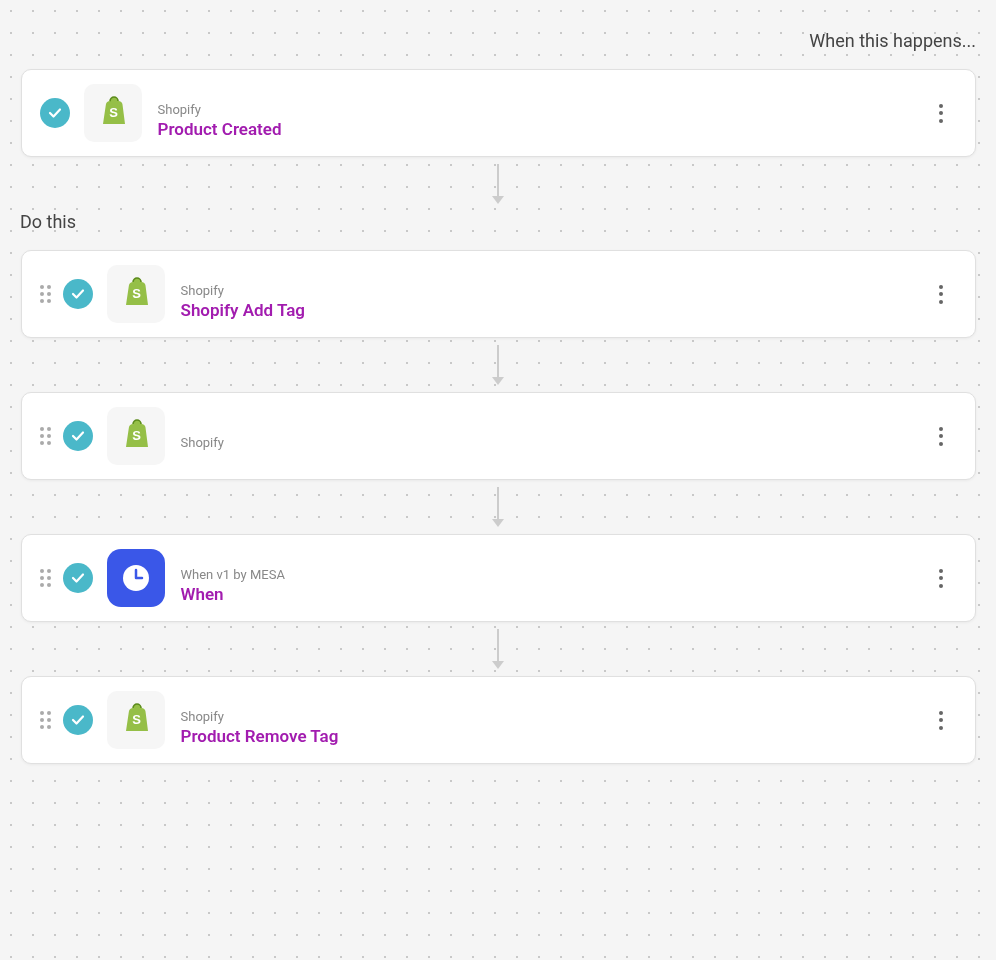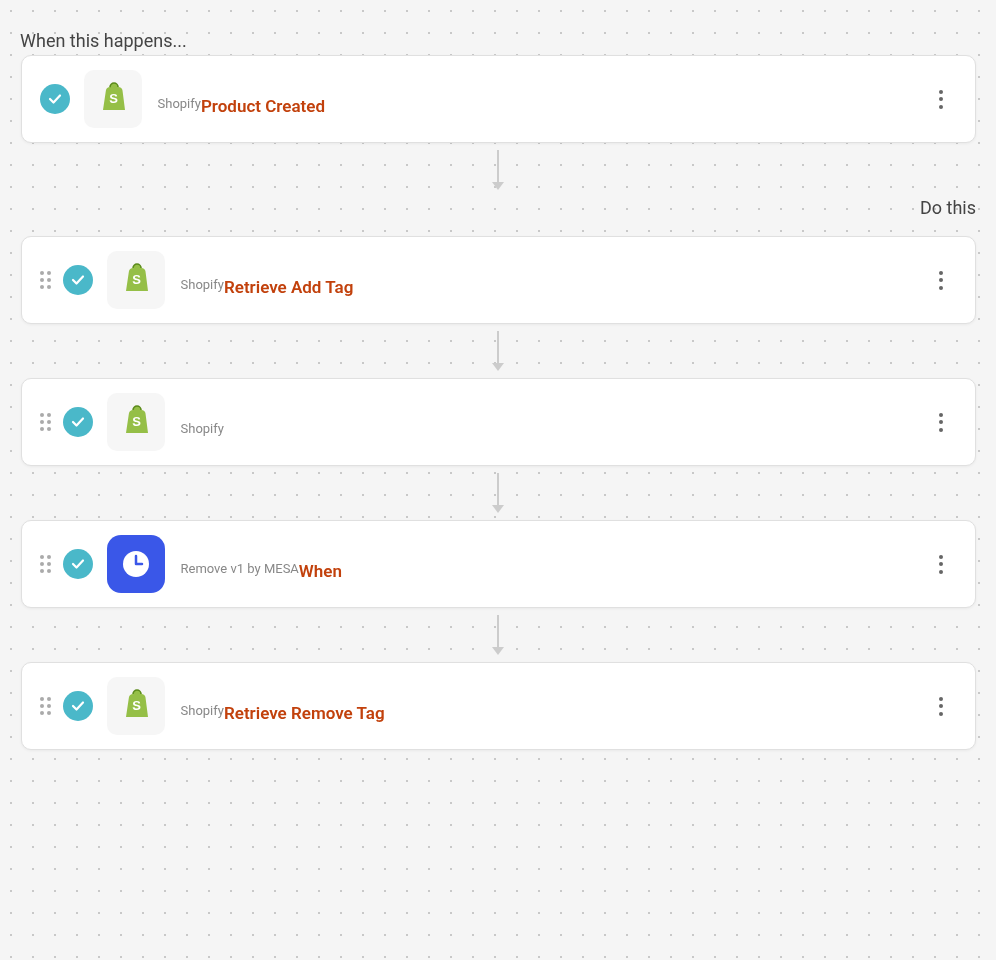--- a/index.html
+++ b/index.html
@@ -16,24 +16,24 @@
       background-color: #f5f5f5;
       background-image: radial-gradient(circle, #c8c8c8 1px, transparent 1px);
       background-size: 22px 22px;
       width: 996px;
       min-height: 960px;
       padding: 30px 20px;
       position: relative;
     }
 
     .section-label {
-      text-align: left;
+      text-align: right;
       color: #444;
       font-size: 18px;
-      margin-bottom: 4px;
+      margin-bottom: 18px;
       font-weight: 400;
     }
 
     .workflow-card {
       background: #fff;
       border: 1px solid #e0e0e0;
       border-radius: 10px;
       display: flex;
       align-items: center;
       padding: 14px 18px;
@@ -110,34 +110,34 @@
     }
 
     .delay-icon-wrap svg {
       width: 36px;
       height: 36px;
     }
 
     .card-text {
       flex: 1;
       display: flex;
-      flex-direction: row;
+      flex-direction: column;
       margin-top: 14px;
     }
 
     .card-app-name {
       font-size: 13px;
       color: #888;
       font-weight: 400;
       margin-bottom: 2px;
     }
 
     .card-action-name {
       font-size: 17px;
-      color: #c2410c;
+      color: #a21caf;
       font-weight: 600;
     }
 
     .more-menu {
       width: 32px;
       height: 32px;
       display: flex;
       align-items: center;
       justify-content: center;
       cursor: pointer;
@@ -233,21 +233,21 @@
     </div>
   </div>
 
   <div class="connector">
     <div class="connector-arrow">
       <div class="line"></div>
       <div class="arrowhead"></div>
     </div>
   </div>
 
-  <div style="text-align:right; color:#444; font-size:18px; margin-bottom:18px;">Do this</div>
+  <div style="text-align:left; color:#444; font-size:18px; margin-bottom:18px;">Do this</div>
 
   <div class="workflow-card">
     <div class="drag-handle">
       <div class="drag-handle-row">
         <div class="drag-dot"></div>
         <div class="drag-dot"></div>
       </div>
       <div class="drag-handle-row">
         <div class="drag-dot"></div>
         <div class="drag-dot"></div>
@@ -265,21 +265,21 @@
     <div class="app-icon">
       <svg class="shopify-bag" viewBox="0 0 58 58" xmlns="http://www.w3.org/2000/svg">
         <rect width="58" height="58" rx="10" fill="#f6f6f6"></rect>
         <path d="M38.5 20.5 C38.2 18.5 36.5 17 34.5 17 C34.3 14.8 32.5 13 30.2 13 C27.9 13 26.1 14.8 25.9 17 C23.9 17 22.2 18.5 21.9 20.5 L19 40 L41 40 Z" fill="#95bf47"></path>
         <path d="M26 17 C26 14.8 27.8 13 30 13 C32.2 13 34 14.8 34 17" fill="none" stroke="#5a8a1a" stroke-width="1.5"></path>
         <text x="29.5" y="33" font-size="13" font-weight="bold" fill="white" text-anchor="middle" font-family="Arial">S</text>
       </svg>
     </div>
     <div class="card-text">
       <span class="card-app-name">Shopify</span>
-      <span class="card-action-name">Retrieve Add Tag</span>
+      <span class="card-action-name">Shopify Add Tag</span>
     </div>
     <div class="more-menu">
       <div class="three-dots">
         <div class="dot"></div>
         <div class="dot"></div>
         <div class="dot"></div>
       </div>
     </div>
   </div>
 
@@ -358,21 +358,21 @@
       </svg>
     </div>
 
     <div class="delay-icon-wrap">
       <svg viewBox="0 0 36 36" fill="none" xmlns="http://www.w3.org/2000/svg">
         <circle cx="18" cy="18" r="13" fill="white"></circle>
         <path d="M18 10 L18 18 L24 18" stroke="#3a57e8" stroke-width="2.5" stroke-linecap="round" stroke-linejoin="round"></path>
       </svg>
     </div>
     <div class="card-text">
-      <span class="card-app-name">Remove v1 by MESA</span>
+      <span class="card-app-name">When v1 by MESA</span>
       <span class="card-action-name">When</span>
     </div>
     <div class="more-menu">
       <div class="three-dots">
         <div class="dot"></div>
         <div class="dot"></div>
         <div class="dot"></div>
       </div>
     </div>
   </div>
@@ -407,21 +407,21 @@
     <div class="app-icon">
       <svg class="shopify-bag" viewBox="0 0 58 58" xmlns="http://www.w3.org/2000/svg">
         <rect width="58" height="58" rx="10" fill="#f6f6f6"></rect>
         <path d="M38.5 20.5 C38.2 18.5 36.5 17 34.5 17 C34.3 14.8 32.5 13 30.2 13 C27.9 13 26.1 14.8 25.9 17 C23.9 17 22.2 18.5 21.9 20.5 L19 40 L41 40 Z" fill="#95bf47"></path>
         <path d="M26 17 C26 14.8 27.8 13 30 13 C32.2 13 34 14.8 34 17" fill="none" stroke="#5a8a1a" stroke-width="1.5"></path>
         <text x="29.5" y="33" font-size="13" font-weight="bold" fill="white" text-anchor="middle" font-family="Arial">S</text>
       </svg>
     </div>
     <div class="card-text">
       <span class="card-app-name">Shopify</span>
-      <span class="card-action-name">Retrieve Remove Tag</span>
+      <span class="card-action-name">Product Remove Tag</span>
     </div>
     <div class="more-menu">
       <div class="three-dots">
         <div class="dot"></div>
         <div class="dot"></div>
         <div class="dot"></div>
       </div>
     </div>
   </div>
 

